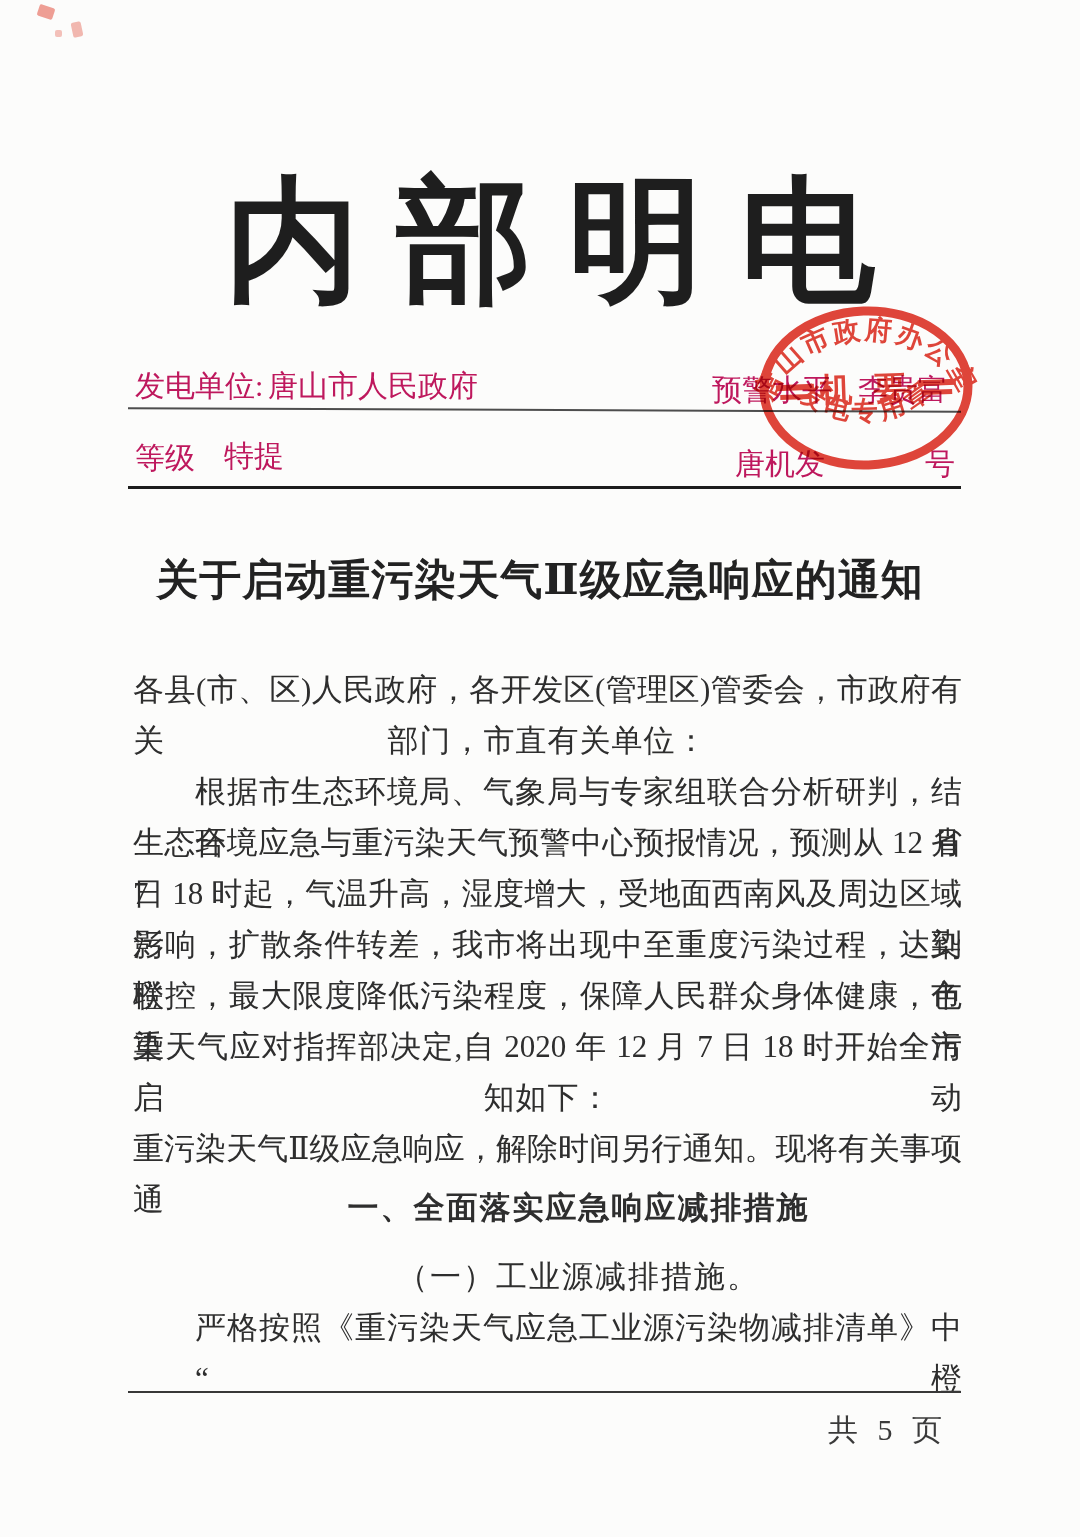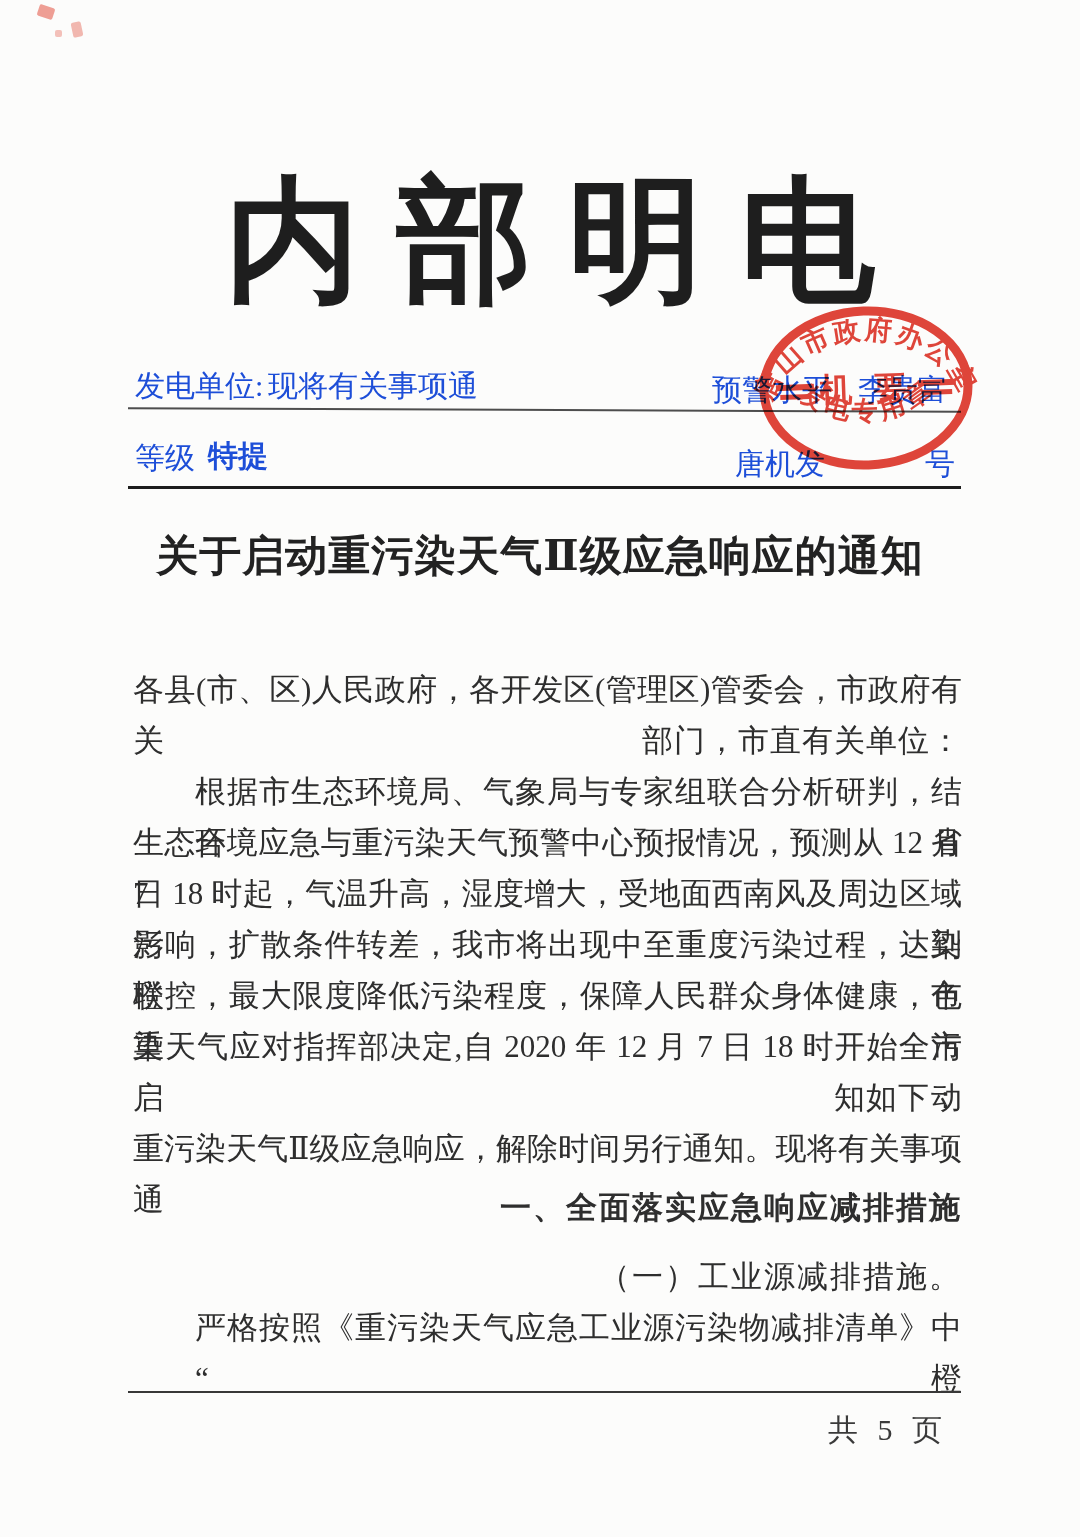--- a/index.html
+++ b/index.html
@@ -23,57 +23,57 @@
 
   
   .masthead{
     position:absolute;left:225px;top:168px;width:650px;
     display:flex;justify-content:space-between;
     font-size:135px;font-weight:700;line-height:1.1;
     color:#1e1e1e;letter-spacing:0;
   }
 
   
-  .hdr-text{position:absolute;font-size:30px;line-height:1.2;color:#1d4ed8;}
+  .hdr-text{position:absolute;font-size:30px;line-height:1.2;color:#be185d;}
   .lbl-sender{left:135px;top:368px;}
   .val-sender{left:268px;top:368px;}
   .lbl-seal{left:712px;top:372px;}
   .val-signer{left:858px;top:372px;}
   .lbl-grade{left:135px;top:440px;}
-  .val-grade{left:208px;top:438px;font-weight:700;font-family:"Liberation Sans","DejaVu Sans",sans-serif;text-align:center;}
+  .val-grade{left:224px;top:438px;font-weight:400;font-family:"Liberation Sans","DejaVu Sans",sans-serif;text-align:center;}
   .docno-prefix{left:735px;top:446px;}
   .docno-suffix{left:925px;top:446px;}
 
   .rule{position:absolute;left:128px;width:833px;background:#4d4d4d;}
   .rule.r1{top:409px;height:2px;transform:rotate(0.25deg);}
   .rule.r2{top:486px;height:3px;background:#1d1d1d;}
   .rule.r3{top:1391px;height:2px;background:#383838;}
 
   
   .stamp{
     position:absolute;left:748px;top:295px;width:236px;height:186px;
     opacity:.88;mix-blend-mode:multiply;transform:rotate(-2deg);
   }
   .stamp text{fill:#dd2c1f;font-weight:700;font-family:"Liberation Sans","DejaVu Sans",sans-serif;}
 
   
   .doc-heading{
-    position:absolute;left:0;top:528px;width:1080px;
+    position:absolute;left:0;top:552px;width:1080px;
     text-align:center;font-size:42px;font-weight:700;color:#222;
     letter-spacing:1px;
   }
 
   
   .body-block{
     position:absolute;left:133px;top:664px;width:829px;
     font-size:31px;color:#2e2e2e;
   }
   .body-line{
     height:51px;line-height:51px;
-    text-align:right;white-space:nowrap;
+    text-align:center;white-space:nowrap;
     letter-spacing:1px;
   }
   .body-line.justify{white-space:normal;text-align:justify;text-align-last:justify;letter-spacing:0;}
   .body-line.indent{padding-left:62px;}
   .body-line.bold{font-weight:700;font-family:"Liberation Sans","DejaVu Sans",sans-serif;letter-spacing:2px;margin-top:8px;}
   .body-line.kaiti{letter-spacing:2px;margin-top:18px;}
 
   .page-count{
     position:absolute;left:828px;top:1410px;
     font-size:30px;letter-spacing:6px;color:#3a3a3a;
@@ -90,21 +90,21 @@
 
   <div class="masthead">
 
   <span class="mast-char">内</span>
       <span class="mast-char">部</span>
       <span class="mast-char">明</span>
       <span class="mast-char">电</span>
     </div>
 
   <span class="hdr-text lbl-sender">发电单位:</span>
-  <span class="hdr-text val-sender">现将有关事项通</span>
+  <span class="hdr-text val-sender">唐山市人民政府</span>
   <span class="hdr-text lbl-seal">预警水平</span>
   <span class="hdr-text val-signer">李贵富</span>
 
   <div class="rule r1"></div>
 
   <span class="hdr-text lbl-grade">等级</span>
   <span class="hdr-text val-grade">特提</span>
   <span class="hdr-text docno-prefix">唐机发</span>
   <span class="hdr-text docno-suffix">号</span>
 

